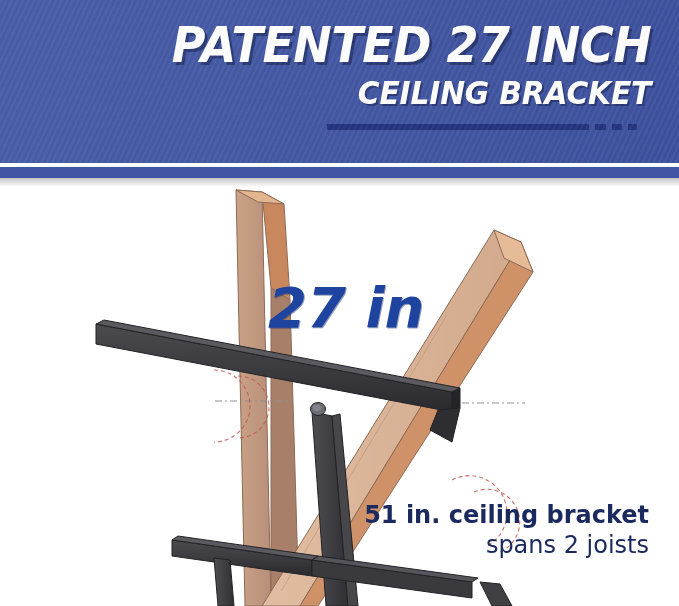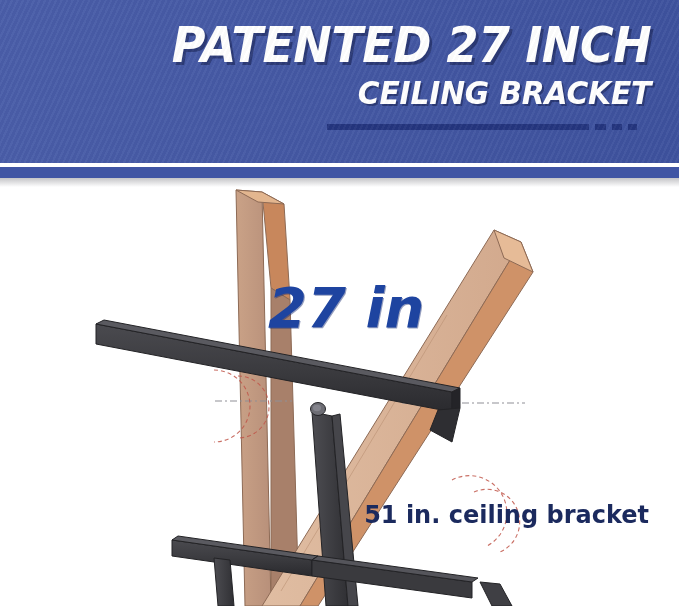--- a/index.html
+++ b/index.html
@@ -276,15 +276,16 @@
       <g>
         <polygon points="480,402 500,404 512,426 492,426" fill="#3f3f44" stroke="#232326" stroke-width="1"></polygon>
       </g>
     </svg>
 
     <div class="dim-label">27 in</div>
   </div>
 
   <div class="caption">
     <div class="caption-line1">51 in. ceiling bracket</div>
+    <div class="caption-line2">spans 2 joists</div>
   </div>
 
 </div>
 
 </body></html>

